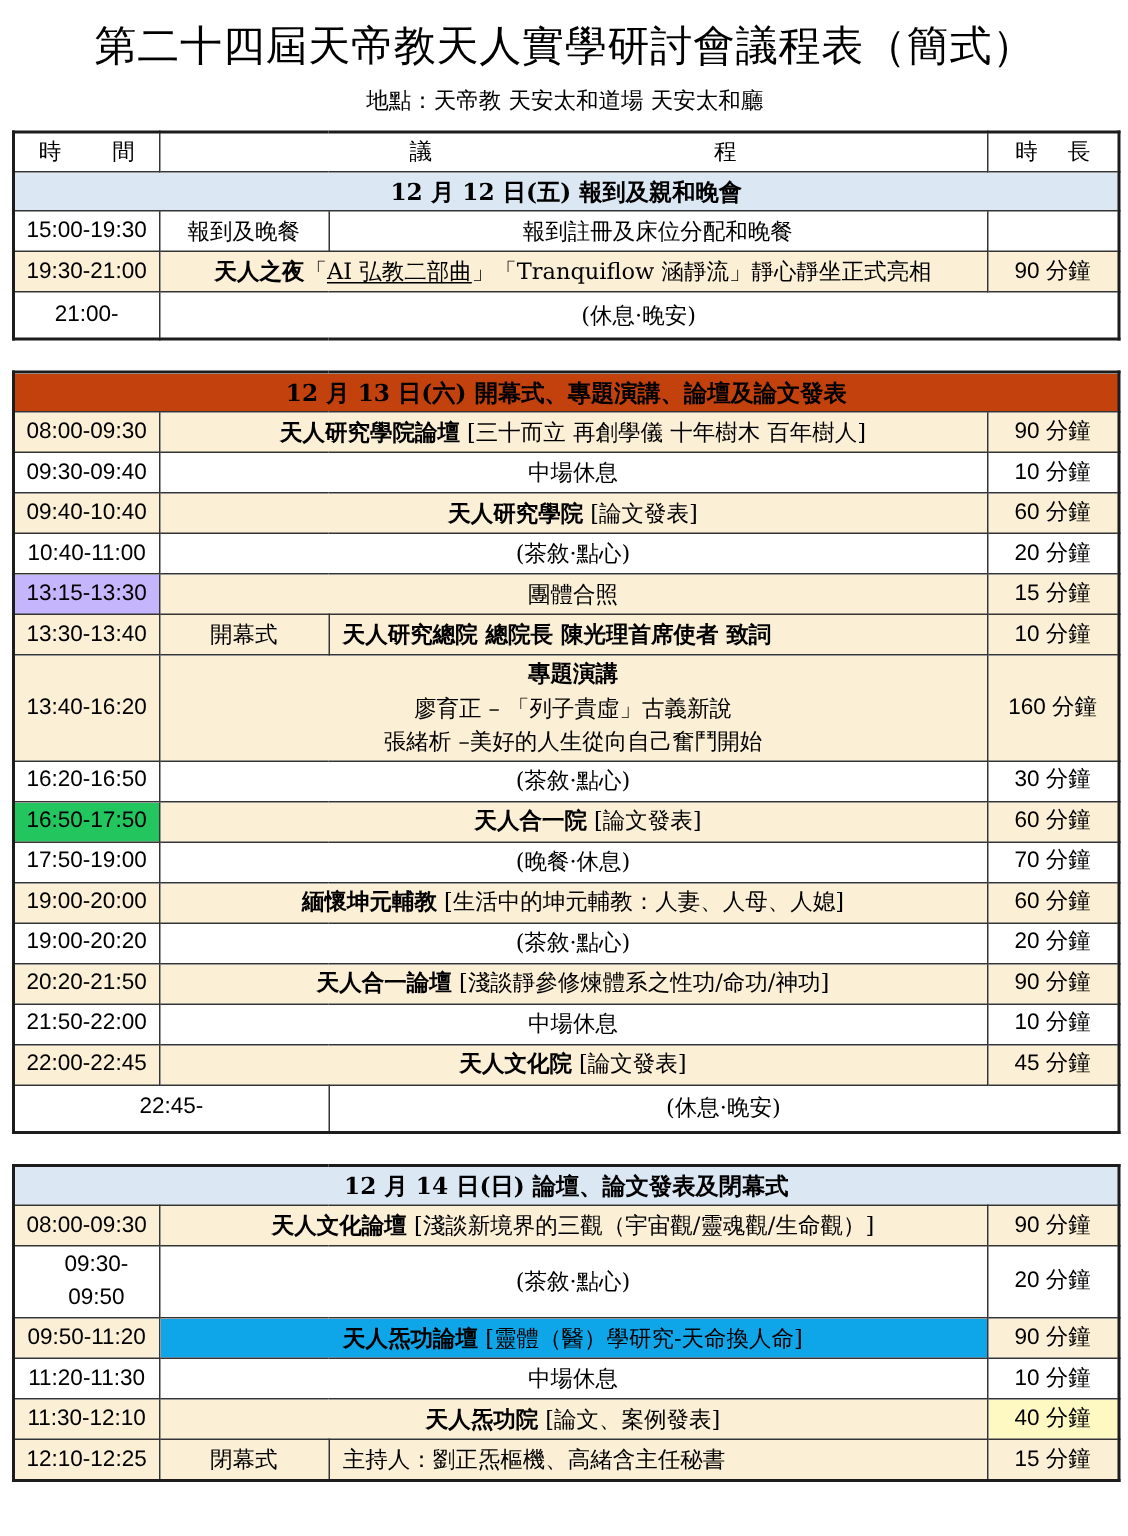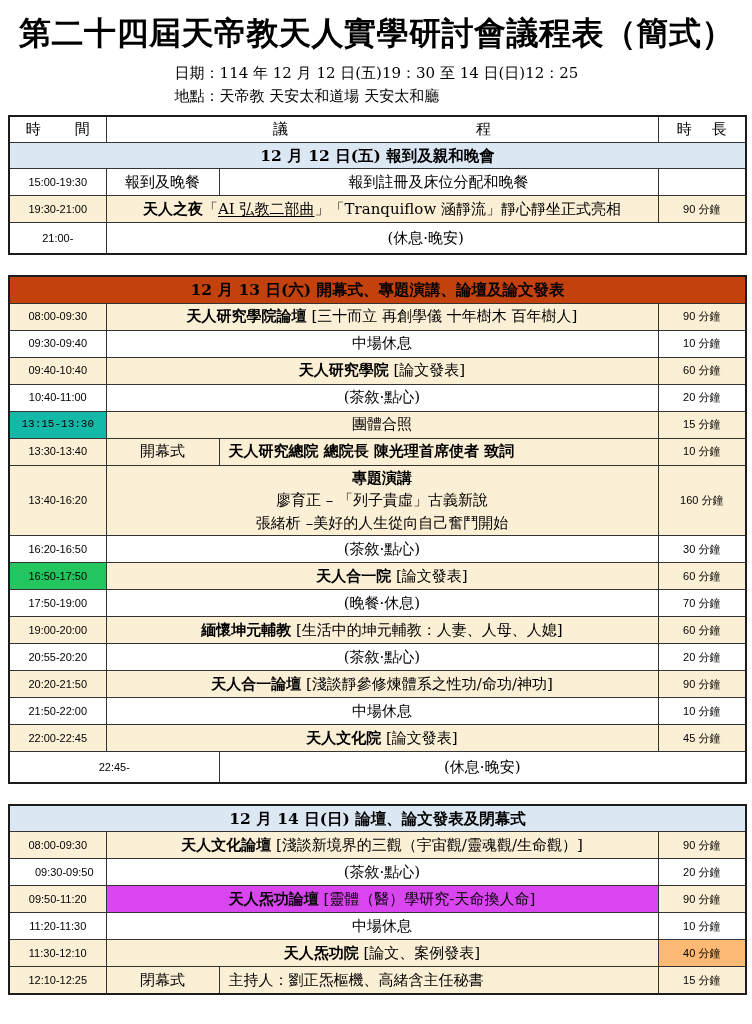--- a/index.html
+++ b/index.html
@@ -1,44 +1,43 @@
 <!DOCTYPE html>
 <html><head>
 <meta charset="utf-8">
 <style>
   html,body{margin:0;padding:0;background:#ffffff;width:752px;height:1024px;overflow:hidden;}
   body{font-family:"DejaVu Serif", serif;color:#000;-webkit-font-smoothing:antialiased;}
   .page{padding:4px 7px 0 8px;}
-  .title{text-align:center;font-size:32px;font-weight:700;margin:8px 0 6px 0;letter-spacing:0.5px;white-space:nowrap;}
+  .title{text-align:center;font-size:28px;font-weight:400;margin:8px 0 6px 0;letter-spacing:0.5px;white-space:nowrap;}
   .meta{width:fit-content;margin:0 auto 8px auto;text-align:left;font-size:15px;line-height:1.5;}
   .meta-line{white-space:nowrap;}
   table{border-collapse:collapse;width:737px;table-layout:fixed;margin:0 0 20px 0;border:2px solid #1c1c1c;}
   td,th{border:1px solid #343434;padding:1px 3px;text-align:center;vertical-align:middle;
         font-size:15px;line-height:1.5;overflow:hidden;}
   th{font-weight:400;height:23px;}
   .sec-head td{font-weight:700;height:22px;font-size:15.5px;}
-  .time-cell,.dur-cell{font-family:"Liberation Sans", sans-serif;font-size:11px;}
+  .time-cell,.dur-cell{font-family:"Liberation Sans", sans-serif;font-size:15px;}
   td.std{height:24px;}
   td.tall{height:28px;}
   .left{text-align:left;padding-left:9px;}
   .b{font-weight:700;}
   .u{text-decoration:underline;text-underline-offset:2px;}
   .spread{display:flex;justify-content:center;align-items:center;}
   .g-time span + span{margin-left:34px;}
   .g-agenda span + span{margin-left:188px;}
   .g-dur span + span{margin-left:20px;}
   .agenda-line{display:block;}
 </style>
 </head>
 <body>
 
 <div class="page">
   <h1 class="title">第二十四屆天帝教天人實學研討會議程表（簡式）</h1>
   <div class="meta">
-    <div class="meta-line">日期：114 年 12 月 12 日(五)19：30 至 14 日(日)12：25</div>
     <div class="meta-line">地點：天帝教 天安太和道場 天安太和廳</div>
   </div>
   <div id="tables">
       <table>
         <colgroup>
           <col style="width: 97px;">
           <col style="width: 113px;">
           <col style="width: 439px;">
           <col style="width: 88px;">
         </colgroup>
@@ -108,21 +107,21 @@
             <td class="time-cell std" style="background: rgb(251, 239, 213);">09:40-10:40</td>
             <td class="std" colspan="2" style="background: rgb(251, 239, 213);"><span class="b ">天人研究學院</span><span> [論文發表]</span></td>
             <td class="dur-cell std" style="background: rgb(251, 239, 213);">60 分鐘</td>
           </tr>
           <tr>
             <td class="time-cell std" style="background: rgb(255, 255, 255);">10:40-11:00</td>
             <td class="std" colspan="2" style="background: rgb(255, 255, 255);"><span>(茶敘·點心)</span></td>
             <td class="dur-cell std" style="background: rgb(255, 255, 255);">20 分鐘</td>
           </tr>
           <tr>
-            <td class="time-cell std" style="background: #14b8a6; font-family: Liberation Mono, monospace;">13:15-13:30</td>
+            <td class="time-cell std" style="background: #c4b5fd;">13:15-13:30</td>
             <td class="std" colspan="2" style="background: rgb(251, 239, 213);"><span>團體合照</span></td>
             <td class="dur-cell std" style="background: rgb(251, 239, 213);">15 分鐘</td>
           </tr>
           <tr>
             <td class="time-cell std" style="background: rgb(251, 239, 213);">13:30-13:40</td>
             <td class="std" style="background: rgb(251, 239, 213);">開幕式</td>
             <td class="std left" colspan="1" style="background: rgb(251, 239, 213); font-weight: bold;"><span>天人研究總院 總院長 陳光理首席使者 致詞</span></td>
             <td class="dur-cell std" style="background: rgb(251, 239, 213);">10 分鐘</td>
           </tr>
           <tr>
@@ -148,21 +147,21 @@
             <td class="time-cell std" style="background: rgb(255, 255, 255);">17:50-19:00</td>
             <td class="std" colspan="2" style="background: rgb(255, 255, 255);"><span>(晚餐·休息)</span></td>
             <td class="dur-cell std" style="background: rgb(255, 255, 255);">70 分鐘</td>
           </tr>
           <tr>
             <td class="time-cell std" style="background: rgb(251, 239, 213);">19:00-20:00</td>
             <td class="std" colspan="2" style="background: rgb(251, 239, 213);"><span class="b ">緬懷坤元輔教</span><span> [生活中的坤元輔教：人妻、人母、人媳]</span></td>
             <td class="dur-cell std" style="background: rgb(251, 239, 213);">60 分鐘</td>
           </tr>
           <tr>
-            <td class="time-cell std" style="background: rgb(255, 255, 255);">20:55-20:20</td>
+            <td class="time-cell std" style="background: rgb(255, 255, 255);">19:00-20:20</td>
             <td class="std" colspan="2" style="background: rgb(255, 255, 255);"><span>(茶敘·點心)</span></td>
             <td class="dur-cell std" style="background: rgb(255, 255, 255);">20 分鐘</td>
           </tr>
           <tr>
             <td class="time-cell std" style="background: rgb(251, 239, 213);">20:20-21:50</td>
             <td class="std" colspan="2" style="background: rgb(251, 239, 213);"><span class="b ">天人合一論壇</span><span> [淺談靜參修煉體系之性功/命功/神功]</span></td>
             <td class="dur-cell std" style="background: rgb(251, 239, 213);">90 分鐘</td>
           </tr>
           <tr>
             <td class="time-cell std" style="background: rgb(255, 255, 255);">21:50-22:00</td>
@@ -196,32 +195,32 @@
             <td class="std" colspan="2" style="background: rgb(251, 239, 213);"><span class="b ">天人文化論壇</span><span> [淺談新境界的三觀（宇宙觀/靈魂觀/生命觀）]</span></td>
             <td class="dur-cell std" style="background: rgb(251, 239, 213);">90 分鐘</td>
           </tr>
           <tr>
             <td class="time-cell std" style="background: rgb(255, 255, 255); padding-left: 16px;">09:30-09:50</td>
             <td class="std" colspan="2" style="background: rgb(255, 255, 255);"><span>(茶敘·點心)</span></td>
             <td class="dur-cell std" style="background: rgb(255, 255, 255);">20 分鐘</td>
           </tr>
           <tr>
             <td class="time-cell std" style="background: rgb(251, 239, 213);">09:50-11:20</td>
-            <td class="std" colspan="2" style="background: #d946ef;"><span class="b ">天人炁功論壇</span><span> [靈體（醫）學研究-天命換人命]</span></td>
+            <td class="std" colspan="2" style="background: #0ea5e9;"><span class="b ">天人炁功論壇</span><span> [靈體（醫）學研究-天命換人命]</span></td>
             <td class="dur-cell std" style="background: rgb(251, 239, 213);">90 分鐘</td>
           </tr>
           <tr>
             <td class="time-cell std" style="background: rgb(255, 255, 255);">11:20-11:30</td>
             <td class="std" colspan="2" style="background: rgb(255, 255, 255);"><span>中場休息</span></td>
             <td class="dur-cell std" style="background: rgb(255, 255, 255);">10 分鐘</td>
           </tr>
           <tr>
             <td class="time-cell std" style="background: rgb(251, 239, 213);">11:30-12:10</td>
             <td class="std" colspan="2" style="background: rgb(251, 239, 213);"><span class="b ">天人炁功院</span><span> [論文、案例發表]</span></td>
-            <td class="dur-cell std" style="background: #fdba74; margin-top: 12px;">40 分鐘</td>
+            <td class="dur-cell std" style="background: #fef9c3; margin-top: 12px;">40 分鐘</td>
           </tr>
           <tr>
             <td class="time-cell std" style="background: rgb(251, 239, 213);">12:10-12:25</td>
             <td class="std" style="background: rgb(251, 239, 213);">閉幕式</td>
             <td class="std left" colspan="1" style="background: rgb(251, 239, 213);"><span>主持人：劉正炁樞機、高緒含主任秘書</span></td>
             <td class="dur-cell std" style="background: rgb(251, 239, 213);">15 分鐘</td>
           </tr>
         </tbody>
       </table>
     </div>

